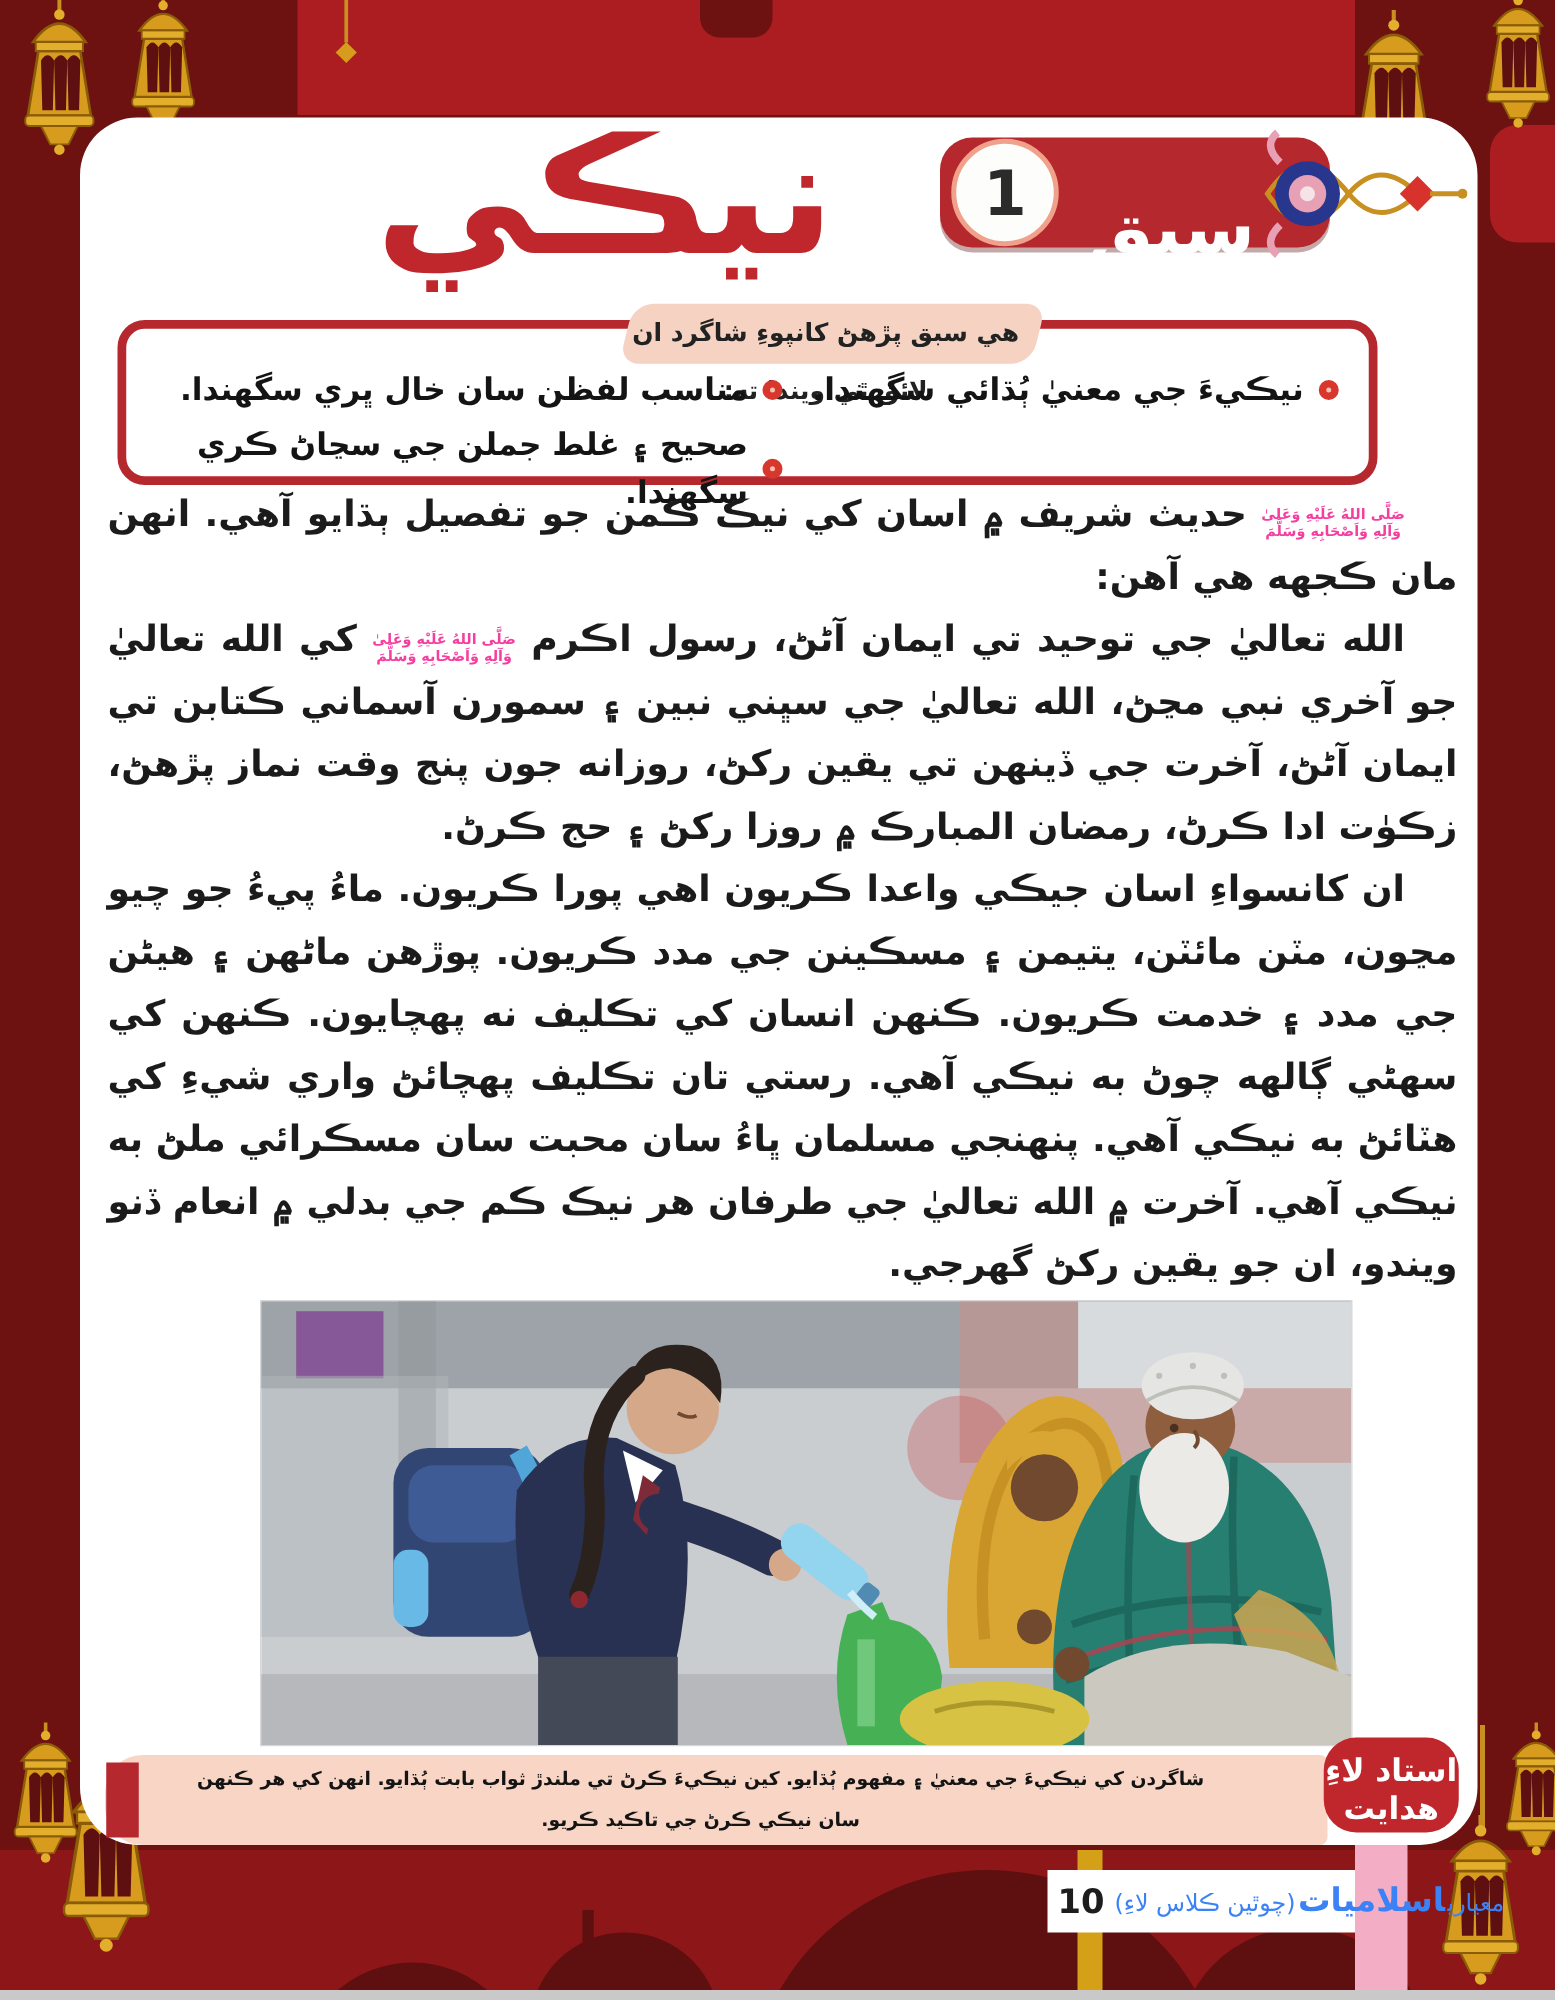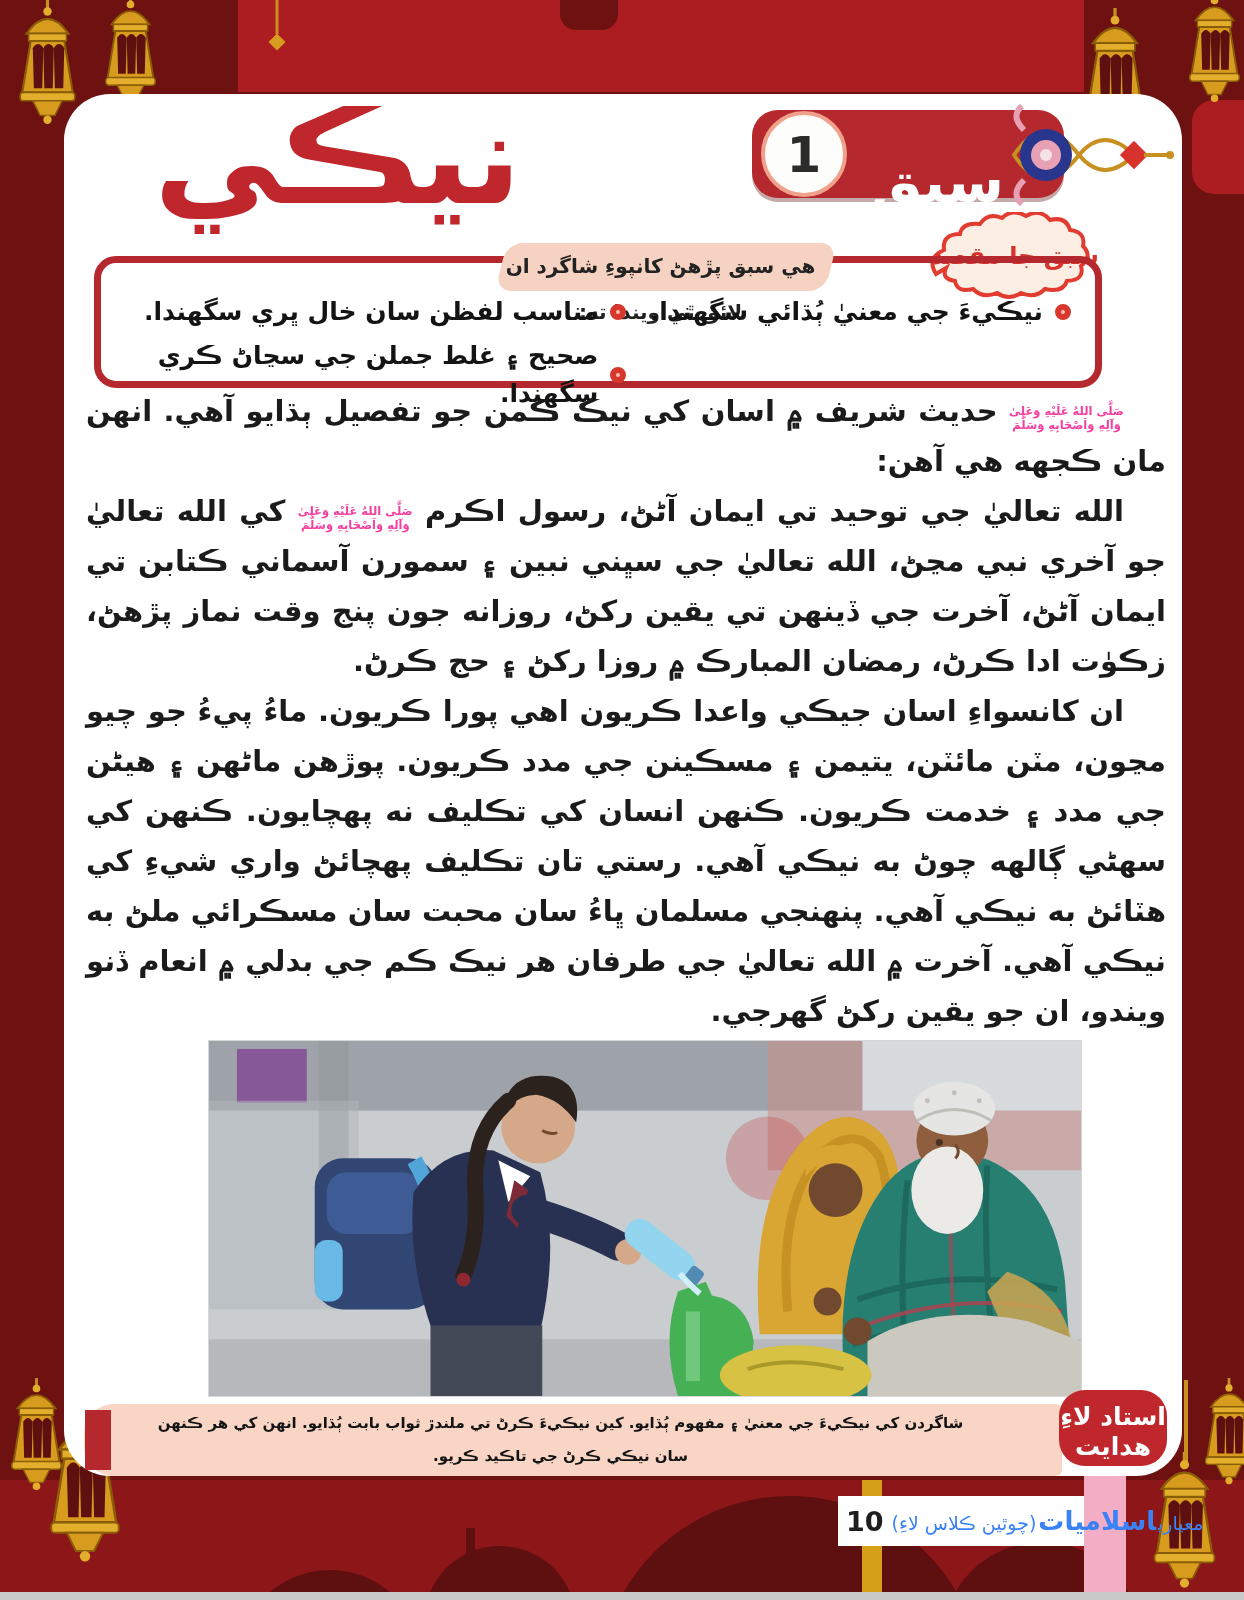--- a/index.html
+++ b/index.html
@@ -14,21 +14,21 @@
   .badge-rect { position:absolute; left:688px; top:16px; width:312px; height:88px;
                 background:#b5292e; border-radius:26px; box-shadow:0 4px 0 rgba(90,10,10,.35); }
   .badge-label { position:absolute; left:760px; top:18px; width:180px; 
                  color:#ffffff; font-size:58px; font-weight:800; direction:rtl;margin-top:36px; }
   .badge-num { position:absolute; left:697px; top:17px; width:86px; height:86px; background:#fdfdfb;
                border:4px solid #f0a18b; border-radius:50%; color:#2b2b2b; font-size:50px;
                font-weight:800; text-align:center; line-height:80px; }
   .ornament { position:absolute; left:920px; top:6px; }
 
   
-  .title { position:absolute; left:90px; top:-10px; width:660px; text-align:left;
+  .title { position:absolute; left:90px; top:-10px; width:660px; text-align:center;
            color:#c0272d; font-size:128px; font-weight:800; direction:rtl; }
 
   
   .cloud { position:absolute; left:856px; top:118px; width:200px; height:110px; }
   .cloud span { position:absolute; left:0; top:30px; width:190px; text-align:center;
                 color:#d8322c; font-size:24px; font-weight:800; direction:rtl; }
 
   
   .obj-box { position:absolute; left:30px; top:162px; width:1008px; height:132px;
              border:7px solid #b5292e; border-radius:22px; }
@@ -147,26 +147,20 @@
       <circle cx="62" cy="55" r="15" fill="#e8a0b4"></circle>
       <circle cx="62" cy="55" r="6" fill="#f6e3e8"></circle>
       <path d="M40,30 q-14,-14 -2,-24 M40,80 q-14,14 -2,24" stroke="#e8a0b4" stroke-width="6" fill="none"></path>
       <rect x="140" y="45" width="20" height="20" transform="rotate(45 150 55)" fill="#d8322c"></rect>
       <line x1="160" y1="55" x2="184" y2="55" stroke="#c89020" stroke-width="4"></line>
       <circle cx="186" cy="55" r="4" fill="#c89020"></circle>
     </svg>
 
     <h1 class="title">نيڪي</h1>
 
-    <div class="cloud">
-      <svg width="200" height="110" viewBox="0 0 200 110">
-        <path d="M16,62 q-10,-16 8,-24 q-2,-16 16,-16 q2,-12 20,-10 q8,-12 22,-6 q10,-10 24,-2 q14,-8 24,4 q16,-4 20,10 q16,2 13,16 q10,10 -2,20 q4,14 -14,15 q-4,12 -22,8 q-10,10 -24,4 q-12,8 -24,0 q-14,6 -24,-4 q-16,4 -18,-8 q-14,-2 -9,-13 Z" fill="#fdeee4" stroke="#e23c31" stroke-width="4"></path>
-      </svg>
-      <span>سبق جا مقصد</span>
-    </div>
 
     <div class="obj-box">
       <div class="obj-intro">
         <span>هي سبق پڙهڻ کانپوءِ شاگرد ان لائق ٿي ويندا ته:</span>
       </div>
       <div class="obj-cols">
         <div class="obj-col right">
           <div class="obj-item">
             <span class="bullet"></span>
             <span>نيڪيءَ جي معنيٰ ٻُڌائي سگهندا.</span>

